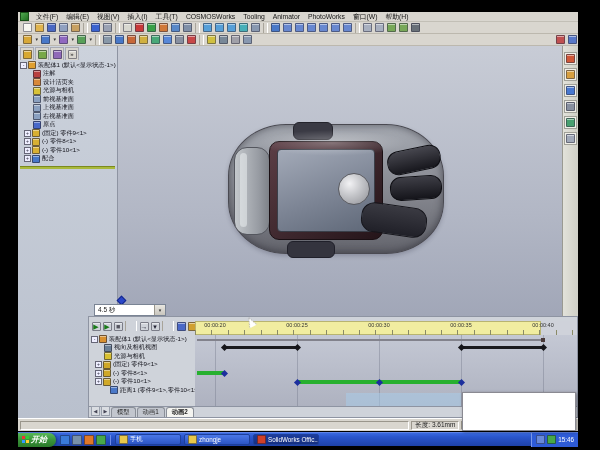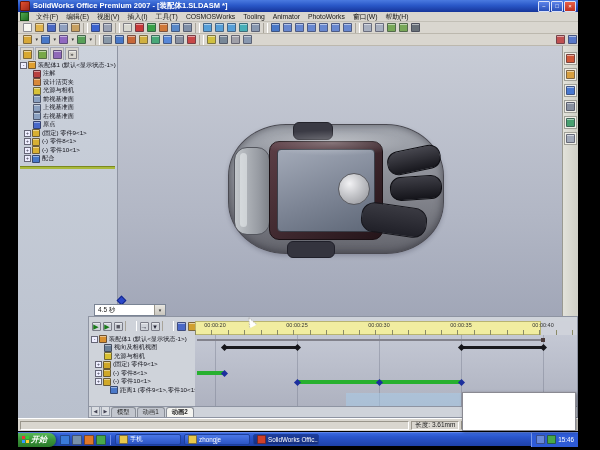--- a/index.html
+++ b/index.html
@@ -160,29 +160,20 @@
   
   #cursor{left:247px;top:317px;width:0;height:0;z-index:60;
     border-left:4px solid transparent;border-right:4px solid transparent;border-bottom:10px solid #fff;
     transform:rotate(-28deg);filter:drop-shadow(0.7px 0.7px 0 #222);}
 </style>
 </head>
 <body>
 
 <div id="root">
 
-  <div class="abs" id="titlebar">
-    <span class="appchip"></span>
-    <span id="title-text">SolidWorks Office Premium 2007 - [装配体1.SLDASM *]</span>
-    <span class="winbtns">
-      <span class="winbtn">−</span>
-      <span class="winbtn">□</span>
-      <span class="winbtn close">×</span>
-    </span>
-  </div>
 
   <div class="abs" id="menubar">
     <span class="appchip2"></span>
     <span class="menu-items">
 
     <span class="menu-item">文件(F)</span>
         <span class="menu-item">编辑(E)</span>
         <span class="menu-item">视图(V)</span>
         <span class="menu-item">插入(I)</span>
         <span class="menu-item">工具(T)</span>

